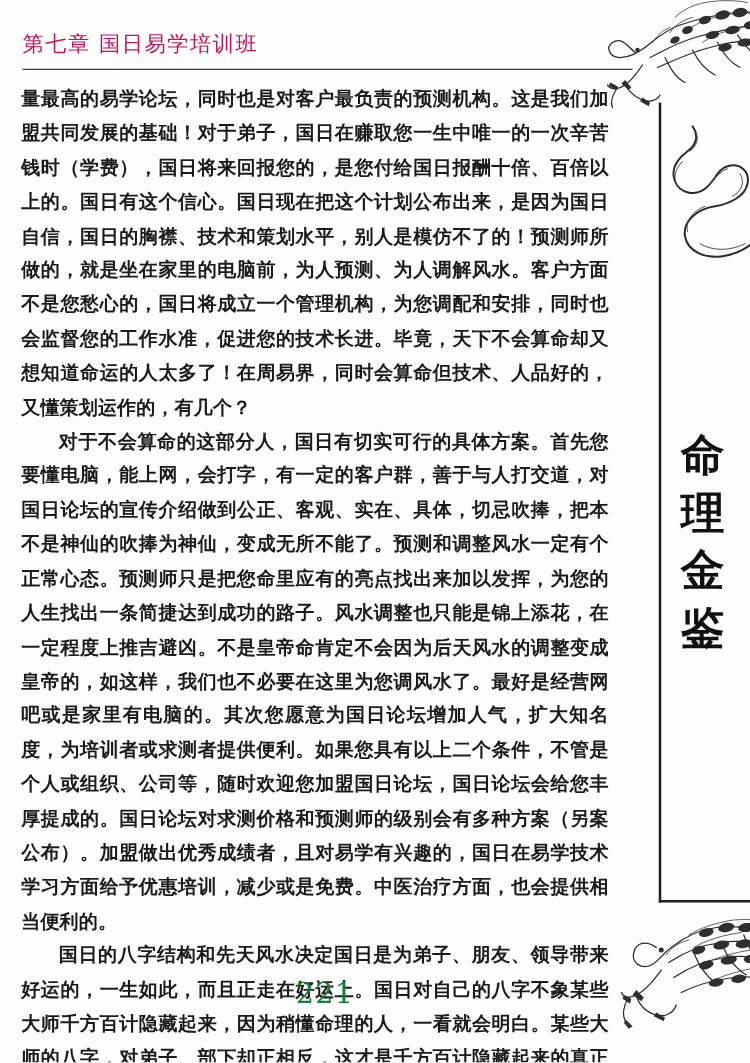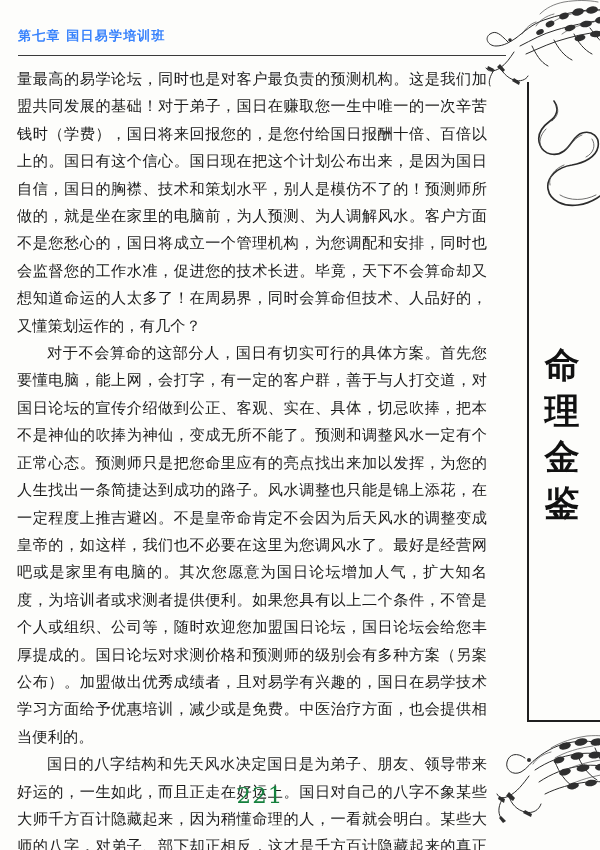--- a/index.html
+++ b/index.html
@@ -21,23 +21,23 @@
   
   .running-head {
     position: absolute;
     left: 18px;
     top: 27px;
     width: 470px;
     height: 22px;
   }
   .running-head-text {
     font-family: "DejaVu Serif", "Liberation Serif", serif;
-    font-size: 13px;
-    font-weight: bold;
-    color: #3b82f6;
+    font-size: 17px;
+    font-weight: normal;
+    color: #be185d;
     letter-spacing: 1.2px;
     white-space: nowrap;
     line-height: 18px;
     filter: contrast(1.05);
   }
   .head-rule {
     position: absolute;
     left: 18px;
     top: 55px;
     width: 488px;
@@ -48,21 +48,21 @@
   
   .body-col {
     position: absolute;
     left: 17px;
     top: 66px;
     width: 470px;
   }
   .para {
     font-family: "DejaVu Serif", "Liberation Serif", serif;
     font-size: 15.2px;
-    font-weight: normal;
+    font-weight: bold;
     line-height: 27.4px;
     color: #1b1b1b;
     text-align: justify;
     text-justify: inter-character;
     letter-spacing: 0.15px;
     margin: 0 0 0 0;
     word-break: break-all;
     -webkit-font-smoothing: none;
   }
   .para.indent {

